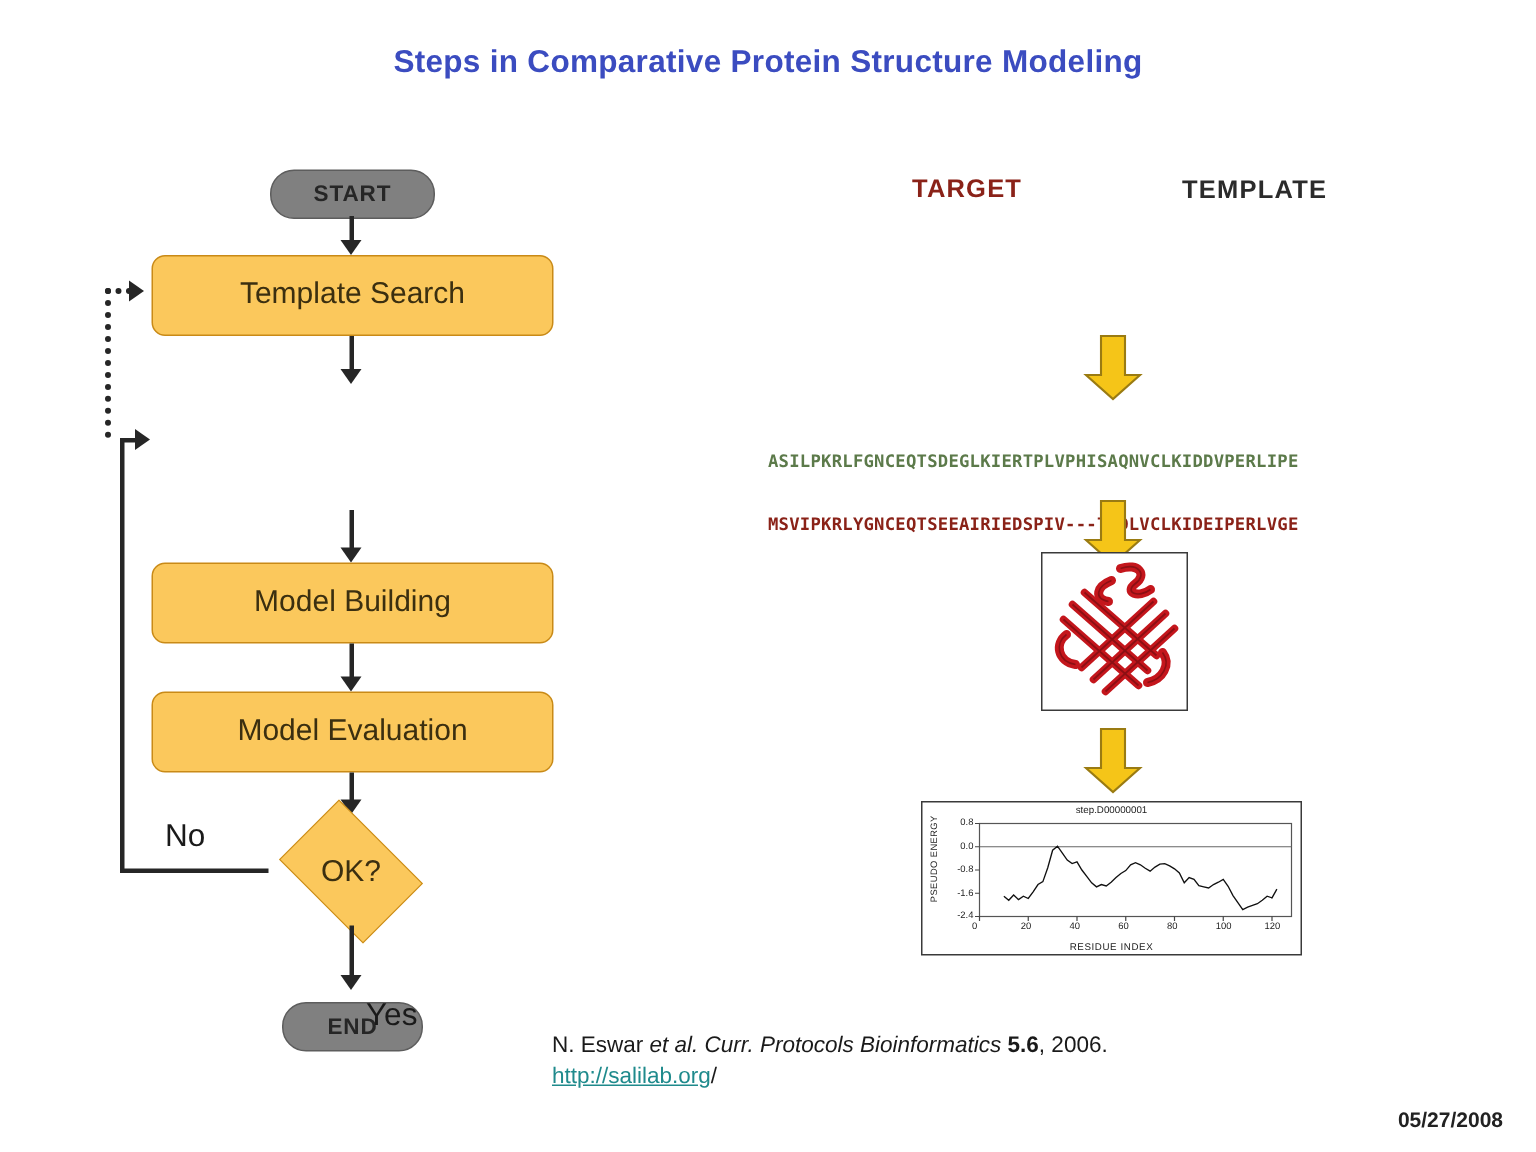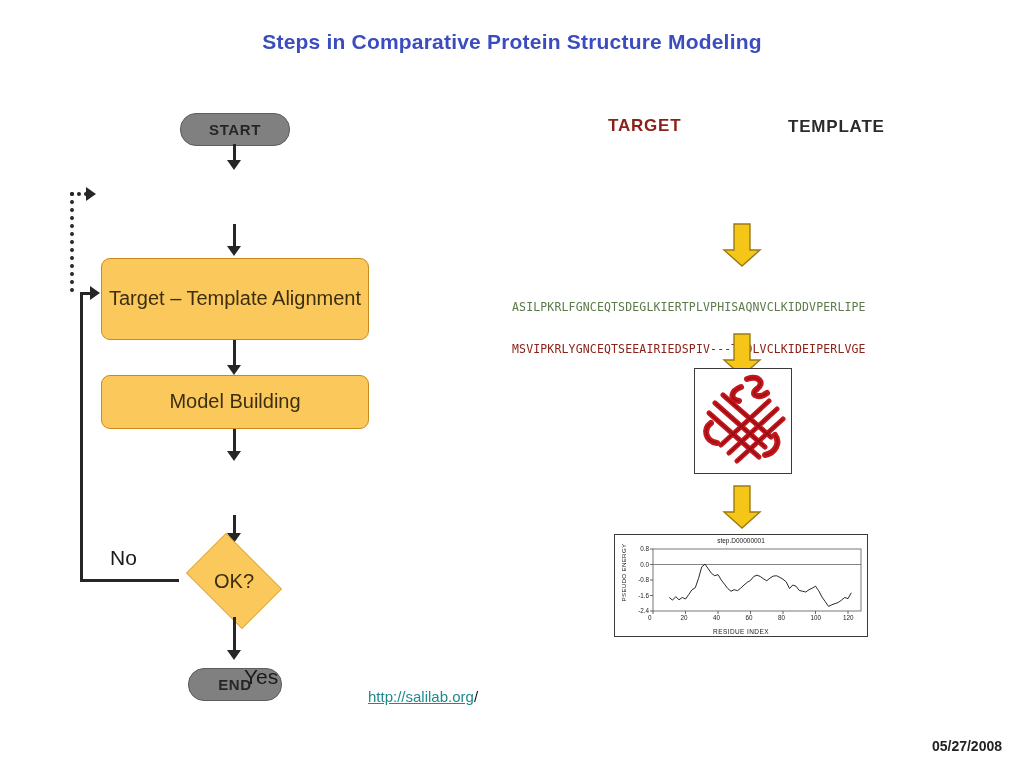--- a/index.html
+++ b/index.html
@@ -162,20 +162,21 @@
   #target-seq { left: 512px; top: 162px; }
 
   .align-pair {
     position: absolute;
     left: 512px; top: 272px;
     font-family: "DejaVu Sans Mono", monospace;
     font-size: 11.5px;
     line-height: 14px;
     white-space: pre;
     letter-spacing: 0.15px;
+    font-weight: bold;
   }
   .align-pair .line-target   { color: #5c7a4a; }
   .align-pair .line-template { color: #8a2218; }
 
   .yarrow {
     position: absolute;
     width: 40px; height: 46px;
   }
   #yarrow-1 { left: 722px; top: 222px; }
   #yarrow-2 { left: 722px; top: 332px; }
@@ -261,34 +262,35 @@
 
   <div class="title">Steps in Comparative Protein Structure Modeling</div>
 
   <div class="flow">
 
     <div class="terminator" id="node-start">START</div>
 
     <div class="vline" style="left:233px; top:144px; height:18px;"></div>
     <div class="arrowdown" style="left:227px; top:160px;"></div>
 
+    <div class="process" id="node-search">Template Search</div>
 
     <div class="vline" style="left:233px; top:224px; height:24px;"></div>
     <div class="arrowdown" style="left:227px; top:246px;"></div>
 
-    <div class="process" id="node-align">Target – Template Alignment</div>
 
     <div class="vline" style="left:233px; top:340px; height:27px;"></div>
     <div class="arrowdown" style="left:227px; top:365px;"></div>
 
     <div class="process" id="node-build">Model Building</div>
 
     <div class="vline" style="left:233px; top:429px; height:24px;"></div>
     <div class="arrowdown" style="left:227px; top:451px;"></div>
 
+    <div class="process" id="node-evaluate">Model Evaluation</div>
 
     <div class="vline" style="left:233px; top:515px; height:22px;"></div>
     <div class="arrowdown" style="left:227px; top:533px;"></div>
 
     <div class="decision">
       <div class="diamond"></div>
       <div class="dlabel">OK?</div>
     </div>
 
     <div class="vline" style="left:233px; top:617px; height:36px;"></div>
@@ -390,18 +392,21 @@
         <div class="tick-label" style="left: 16px; top: 10px; width: 18px; text-align: right;">0.8</div>
         <div class="tick-label" style="left: 16px; top: 25.5px; width: 18px; text-align: right;">0.0</div>
         <div class="tick-label" style="left: 16px; top: 41px; width: 18px; text-align: right;">-0.8</div>
         <div class="tick-label" style="left: 16px; top: 56.5px; width: 18px; text-align: right;">-1.6</div>
         <div class="tick-label" style="left: 16px; top: 72px; width: 18px; text-align: right;">-2.4</div>
       </div>
   </div>
 
   <div class="refs">
     <div>
+      <span>N. Eswar </span><span class="it">et al</span><span class="it">. Curr. Protocols Bioinformatics </span><span class="bd">5.6</span><span>, 2006.</span>
+    </div>
+    <div>
       <span class="link">http://salilab.org</span><span>/</span>
     </div>
   </div>
 
   <div class="date">05/27/2008</div>
 </div>
 
 </body></html>

